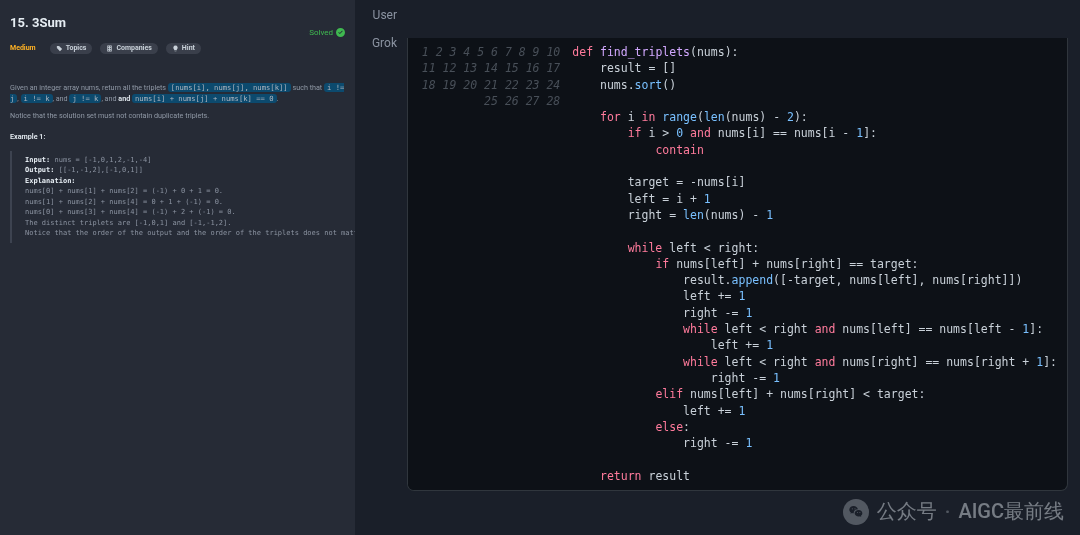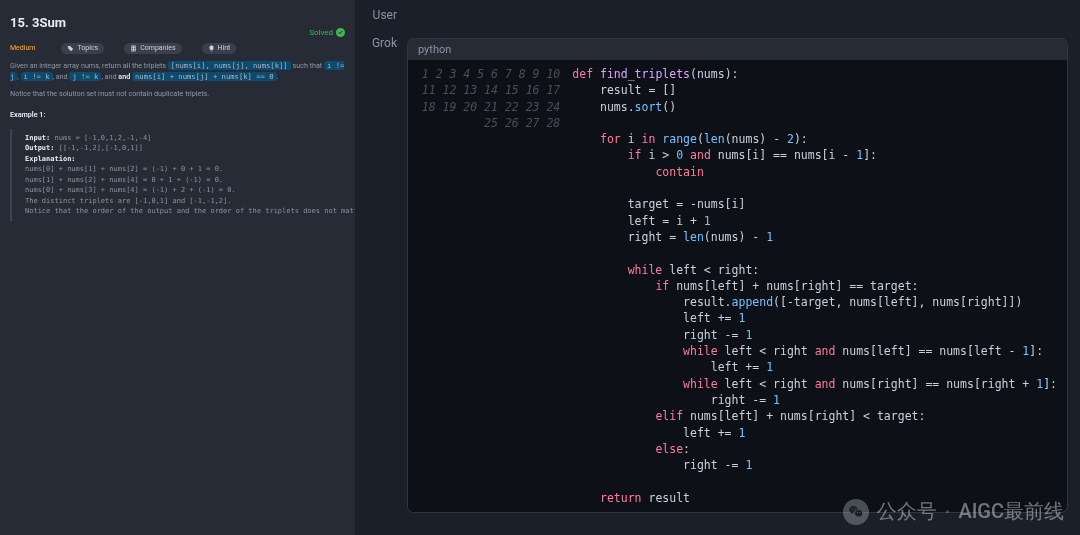--- a/index.html
+++ b/index.html
@@ -18,21 +18,21 @@
     background: #262b36;
     padding: 8px 10px;
     font-size: 8px;
     color: #b0b6c0;
     overflow: hidden;
   }
   .prob-header { display: flex; justify-content: space-between; align-items: center; margin-bottom: 6px; }
   .prob-title { color: #e6edf3; font-size: 13px; font-weight: 700; }
   .prob-solved { color: #3fb950; font-size: 8px; display: flex; align-items: center; gap: 3px; margin-top: 20px; }
   .prob-solved svg { width: 9px; height: 9px; fill: #3fb950; }
-  .tagrow { display: flex; gap: 20px; margin-bottom: 6px; }
+  .tagrow { display: flex; gap: 8px; margin-bottom: 28px; font-weight: bold; }
   .chip {
     display: inline-flex; align-items: center; gap: 3px;
     border-radius: 10px; padding: 2px 6px;
     font-size: 7px; line-height: 1;
     background: #3a3f4b; color: #c9d1d9;
   }
   .chip.diff { background: transparent; color: #ffb224; border: none; padding-left: 0; }
   .chip svg { width: 7px; height: 7px; fill: currentColor; }
   .prob-body { font-size: 7.2px; line-height: 1.55; color: #9099a6; }
   .prob-body .kw-code {
@@ -165,21 +165,20 @@
   </div>
 
   <div class="chat-pane">
     <div class="msg">
       <div class="role">User</div>
     </div>
     <div class="msg">
       <div class="role">Grok</div>
       <div class="msg-body">
         <div class="code-wrap">
-          <div class="code-lang">python</div>
           <div class="code-block">
             <div class="gutter" id="gutter">1
 2
 3
 4
 5
 6
 7
 8
 9

